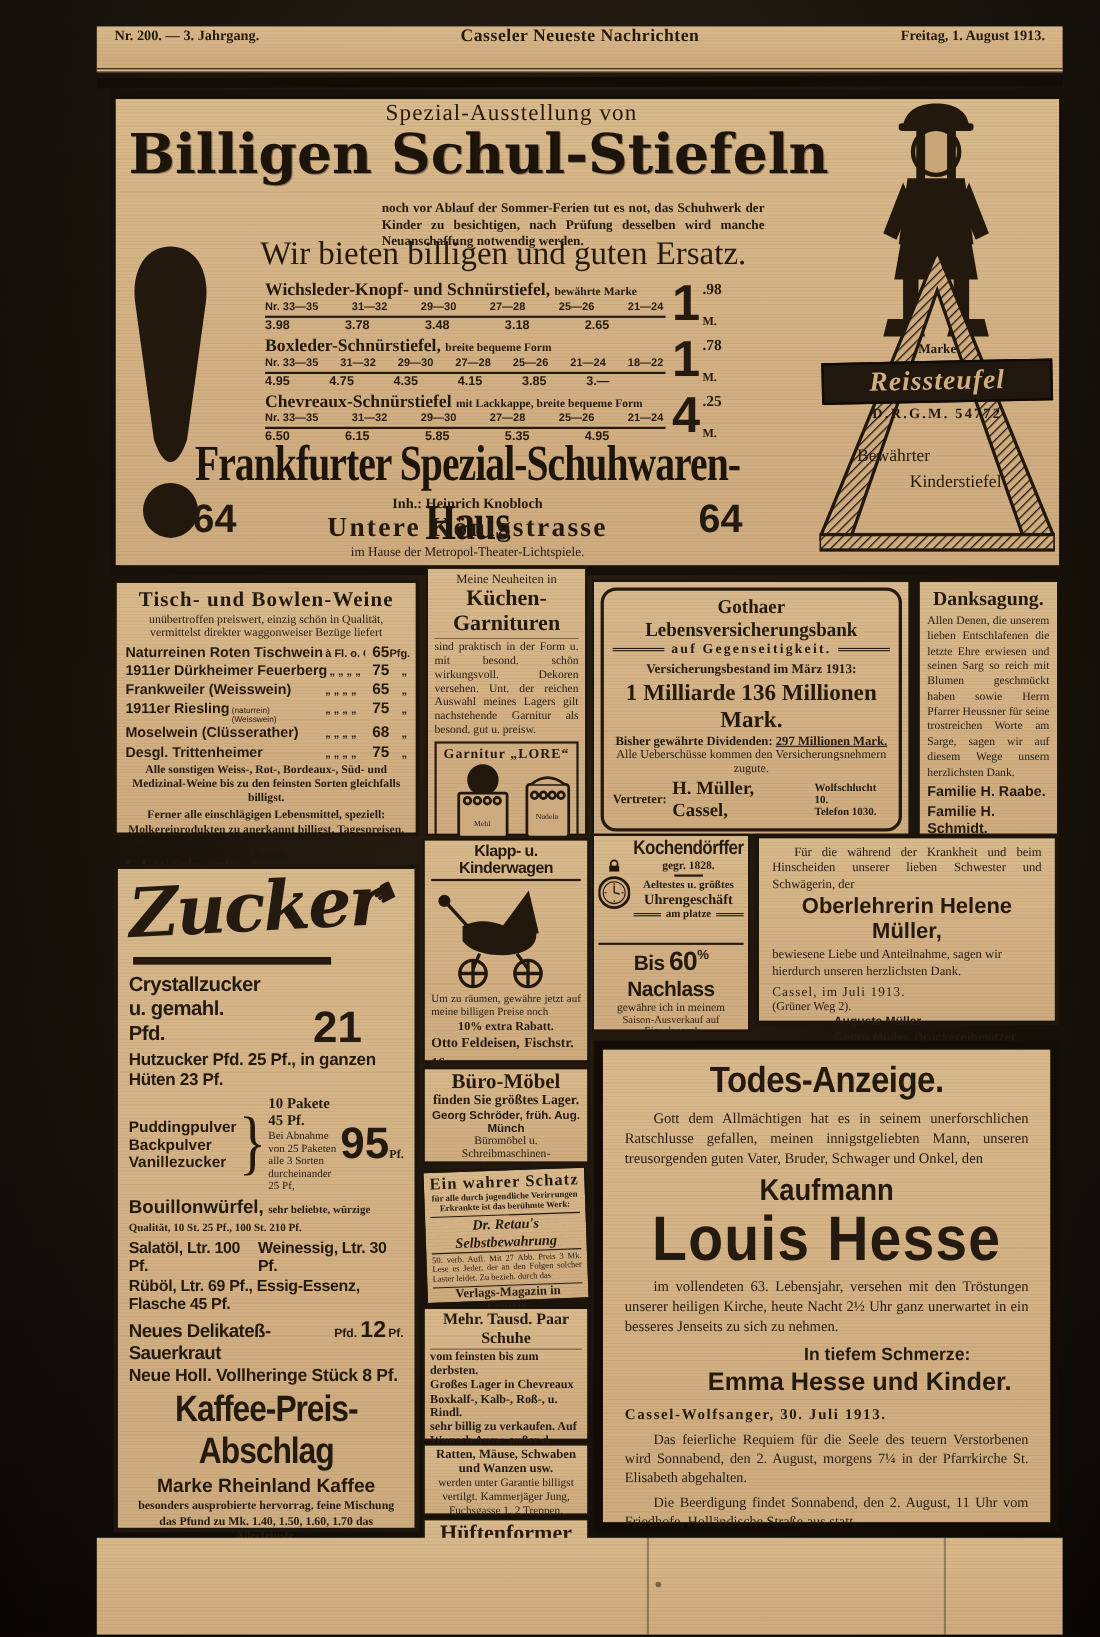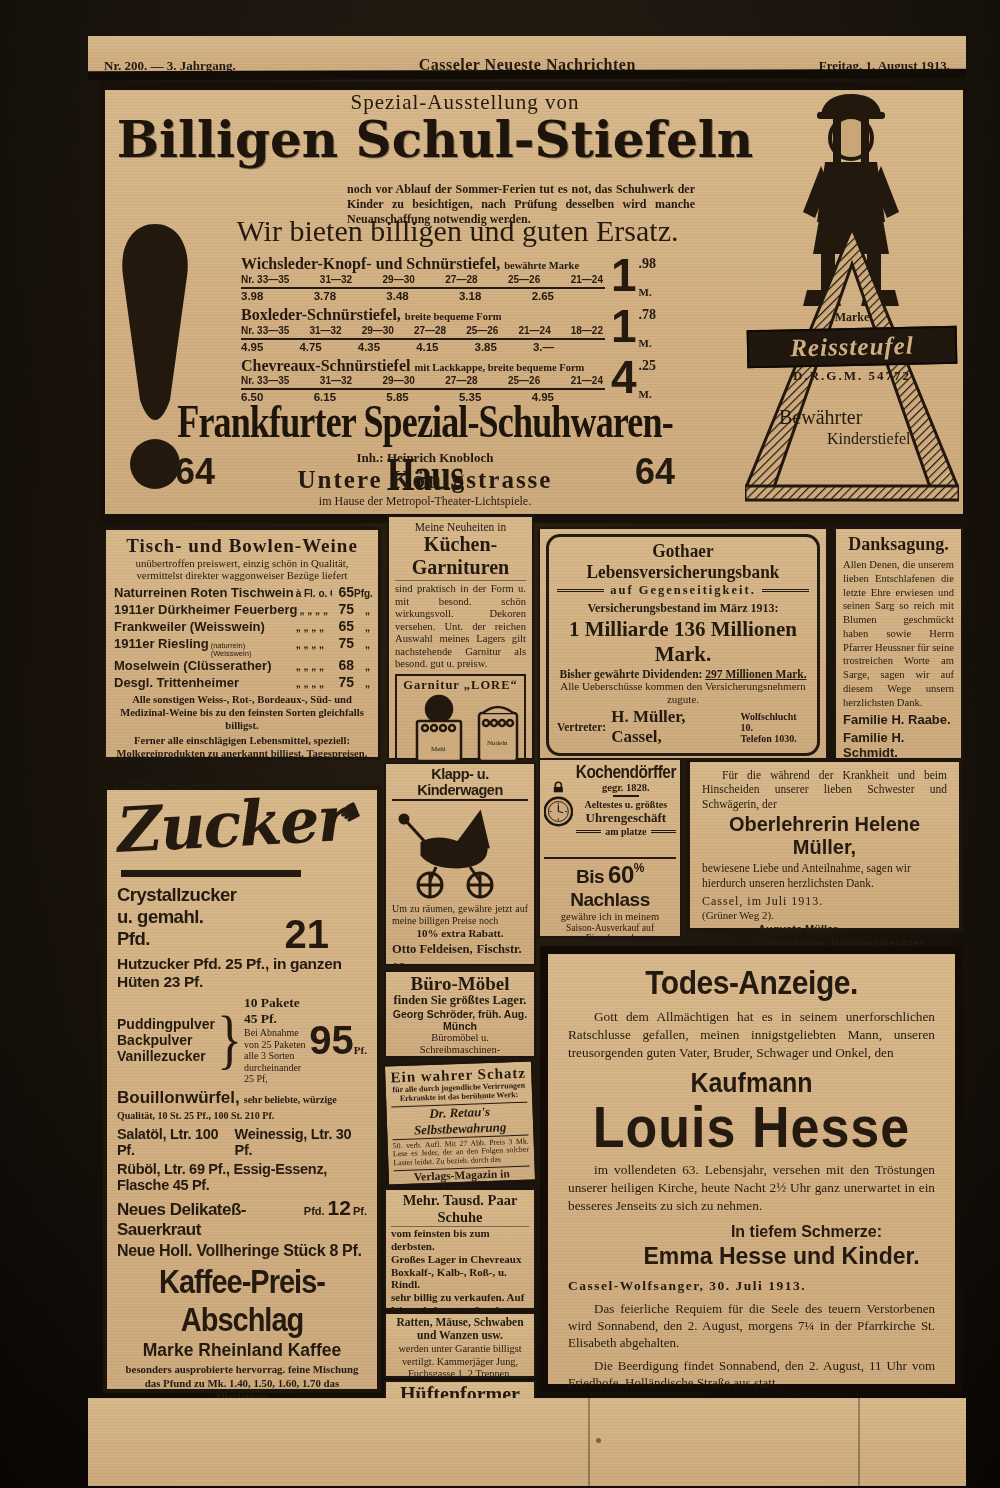--- a/index.html
+++ b/index.html
@@ -11,21 +11,21 @@
   .paper{background:
       repeating-linear-gradient(0deg, rgba(60,40,20,.05) 0 1px, rgba(0,0,0,0) 1px 3px),
       linear-gradient(180deg,#d8b98c 0%,#d2b083 55%,#cdab7e 100%);}
   .abs{position:absolute;}
   .c{text-align:center;}
   .just{text-align:justify;}
   .box{position:absolute;border:3px solid #1d140b;color:#241a0f;}
   .sans{font-family:"Liberation Sans","DejaVu Sans",sans-serif;}
 
   
-  .masthead{left:88px;top:36px;width:878px;height:42px;display:flex;align-items:flex-end;
+  .masthead{left:88px;top:24px;width:878px;height:42px;display:flex;align-items:flex-start;
     justify-content:space-between;padding:0 16px;box-sizing:border-box;
     border-bottom:4px double #1d140b;font-weight:bold;font-size:13px;gap:21px;}
   .mast-title{font-size:16px;font-weight:bold;letter-spacing:.5px;}
   .thickrule{left:88px;top:70px;width:878px;height:9px;background:#120c06;transform:skewY(-.15deg);}
 
   
   .mainframe{left:100px;top:82px;width:858px;height:424px;border:5px solid #17100a;
     border-top-width:8px;border-bottom-width:9px;box-sizing:content-box;}
   .pre-title{top:0;left:130px;width:460px;font-size:21px;letter-spacing:1px;}
   .big-title{top:20px;left:0;width:660px;font-family:"DejaVu Serif",serif;font-weight:900;
@@ -56,21 +56,21 @@
   .store-street{font-size:25px;font-weight:bold;letter-spacing:2px;}
   .metropol{top:404px;left:70px;width:500px;font-size:12px;}
 
   .boy-group{right:4px;top:2px;width:214px;height:412px;}
   .banner{position:absolute;top:236px;left:2px;right:2px;height:34px;background:#20170e;
     color:#cfae7f;display:flex;align-items:center;justify-content:center;
     font-weight:bold;font-style:italic;font-size:25px;letter-spacing:1px;transform:rotate(-1.2deg);
     border:2px solid #0f0a05;}
   .marke{position:absolute;top:218px;width:100%;text-align:center;font-size:12px;font-weight:bold;}
   .drgm{position:absolute;top:276px;width:100%;text-align:center;font-size:13px;font-weight:bold;letter-spacing:2px;}
-  .bw1{position:absolute;top:314px;left:34px;font-size:20px;}
+  .bw1{position:absolute;top:314px;left:34px;font-size:16px;}
   .bw2{position:absolute;top:338px;left:82px;font-size:16px;}
 
   
   .wine-box{left:103px;top:527px;width:278px;height:233px;padding:5px 8px;box-sizing:border-box;}
   .wine-title{font-size:19px;font-weight:bold;letter-spacing:1px;text-align:center;}
   .wine-intro{font-size:10.8px;text-align:center;line-height:1.15;}
   .wine-rows{margin-top:2px;}
   .wine-row{display:flex;align-items:baseline;font-family:"Liberation Sans",sans-serif;line-height:1.22;}
   .wr-name{font-weight:bold;font-size:13px;white-space:nowrap;}
   .wr-note{font-size:7.5px;font-weight:normal;padding-left:2px;max-width:54px;line-height:1;}

